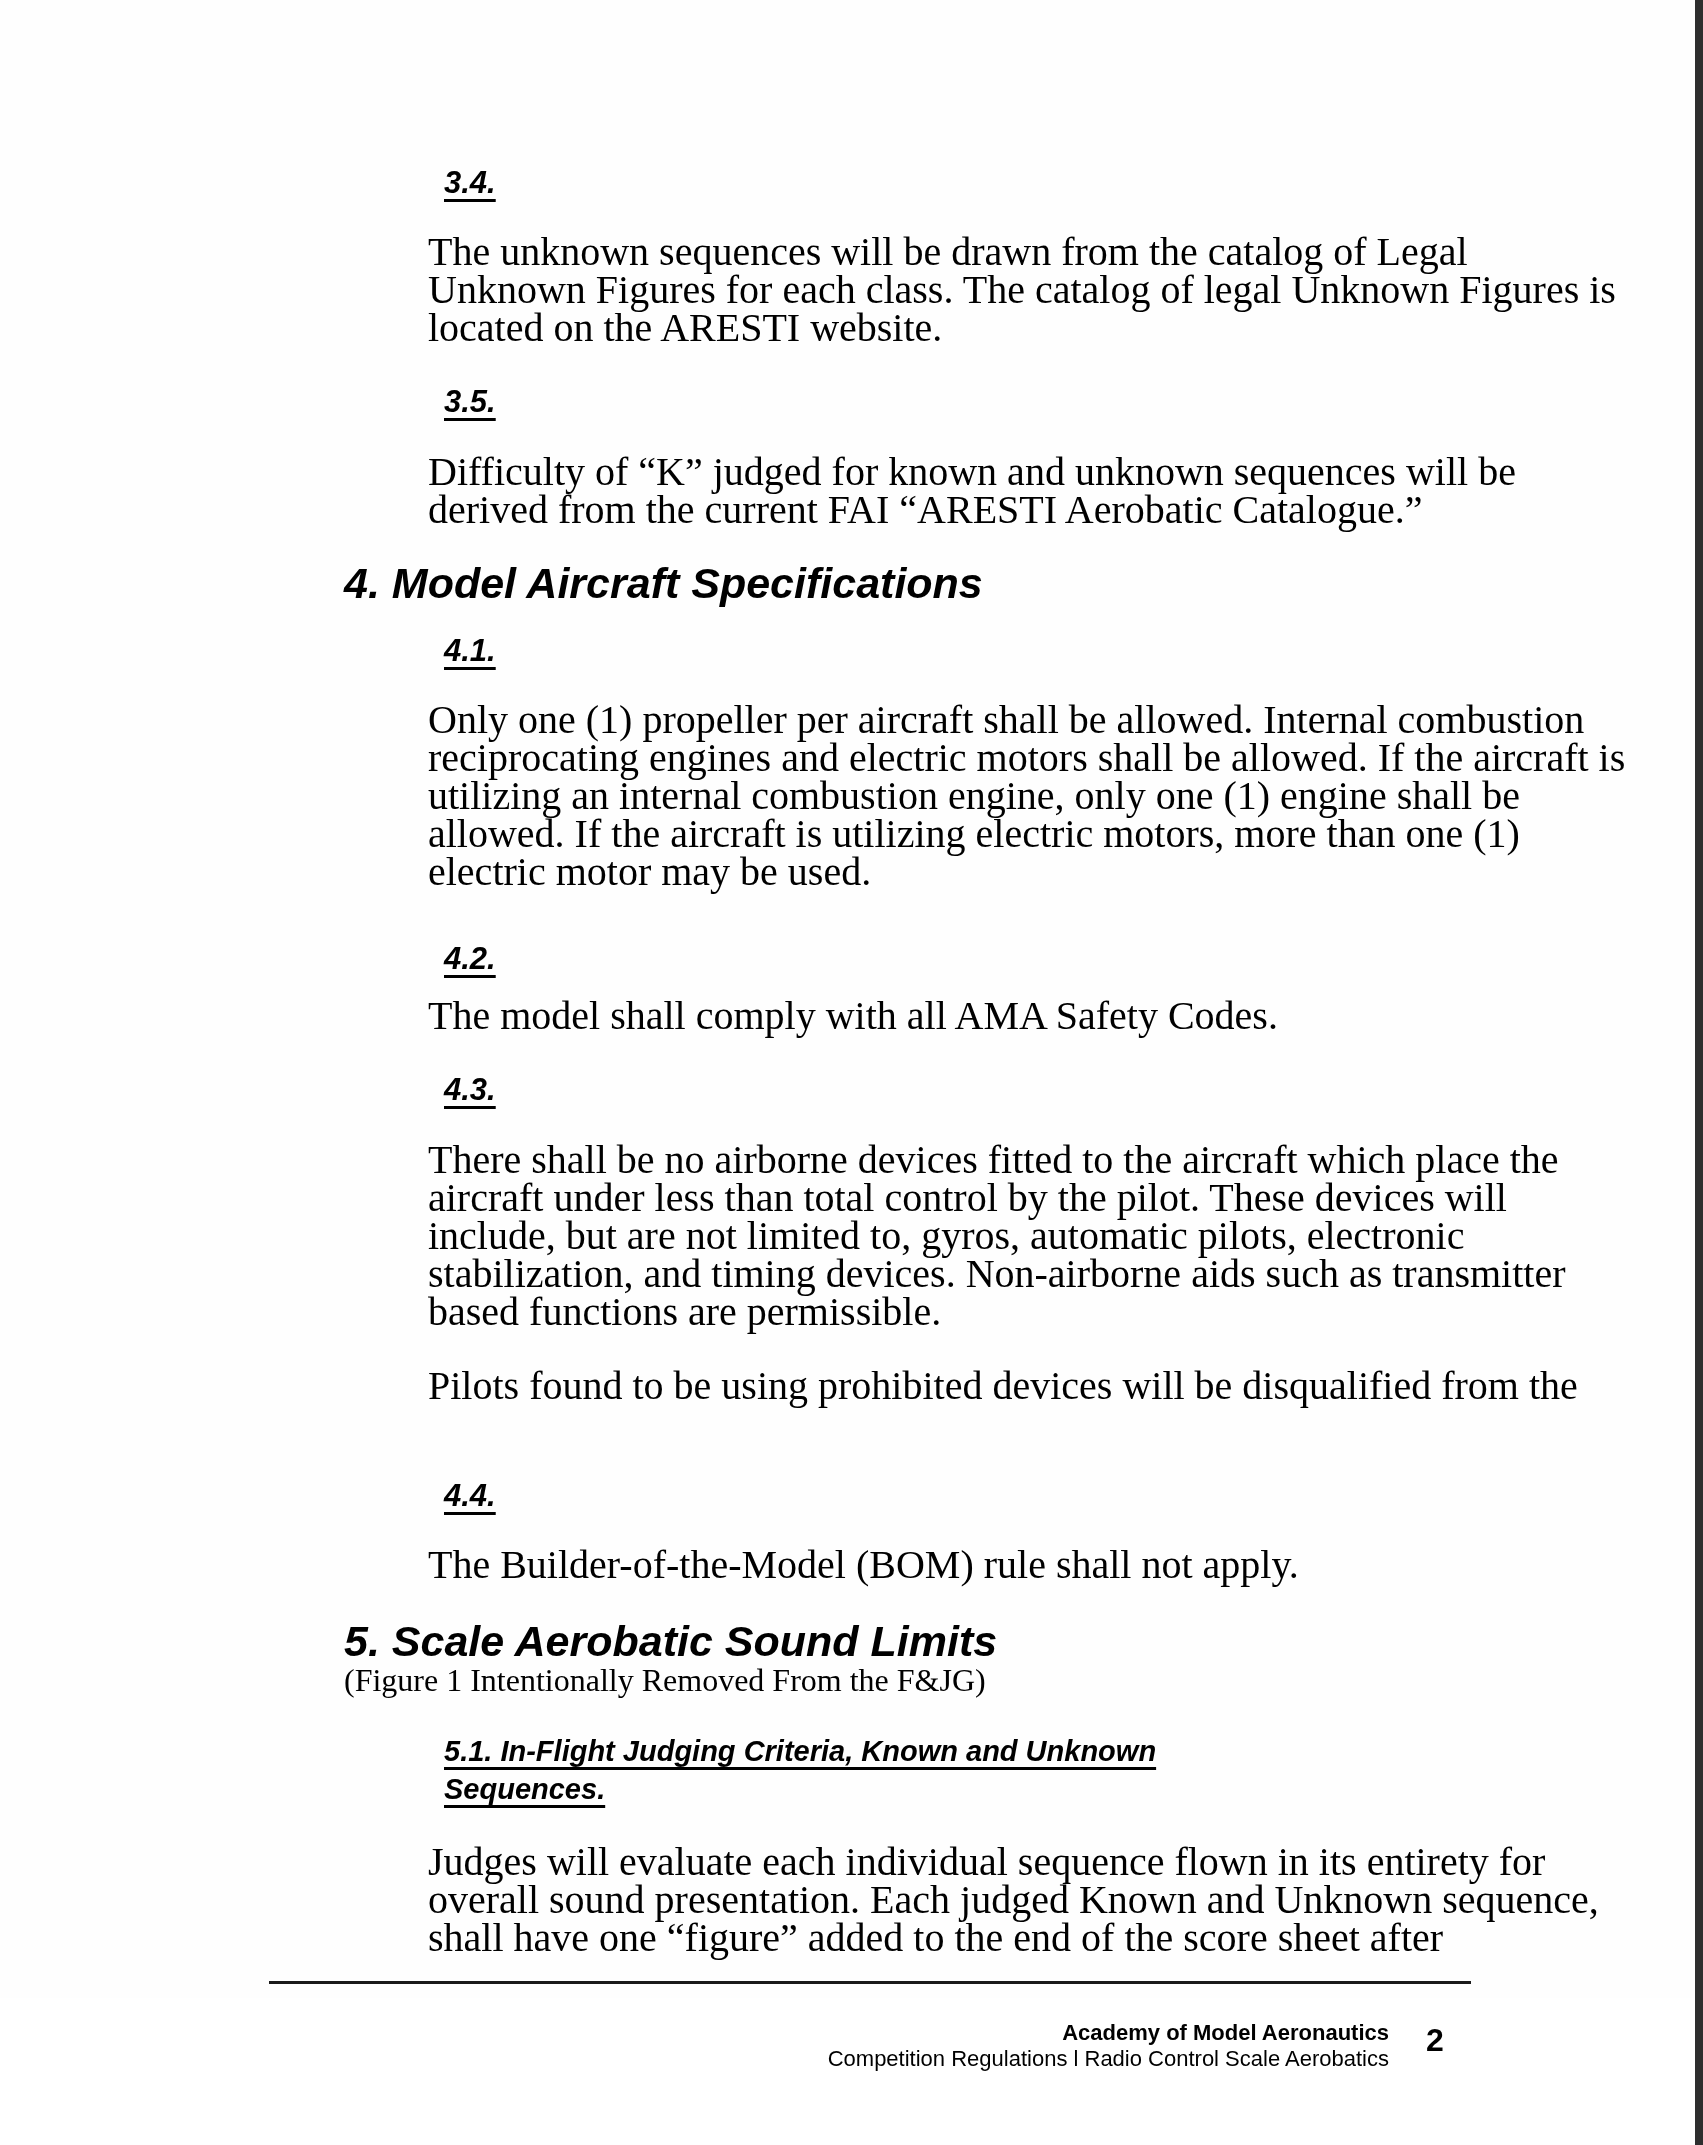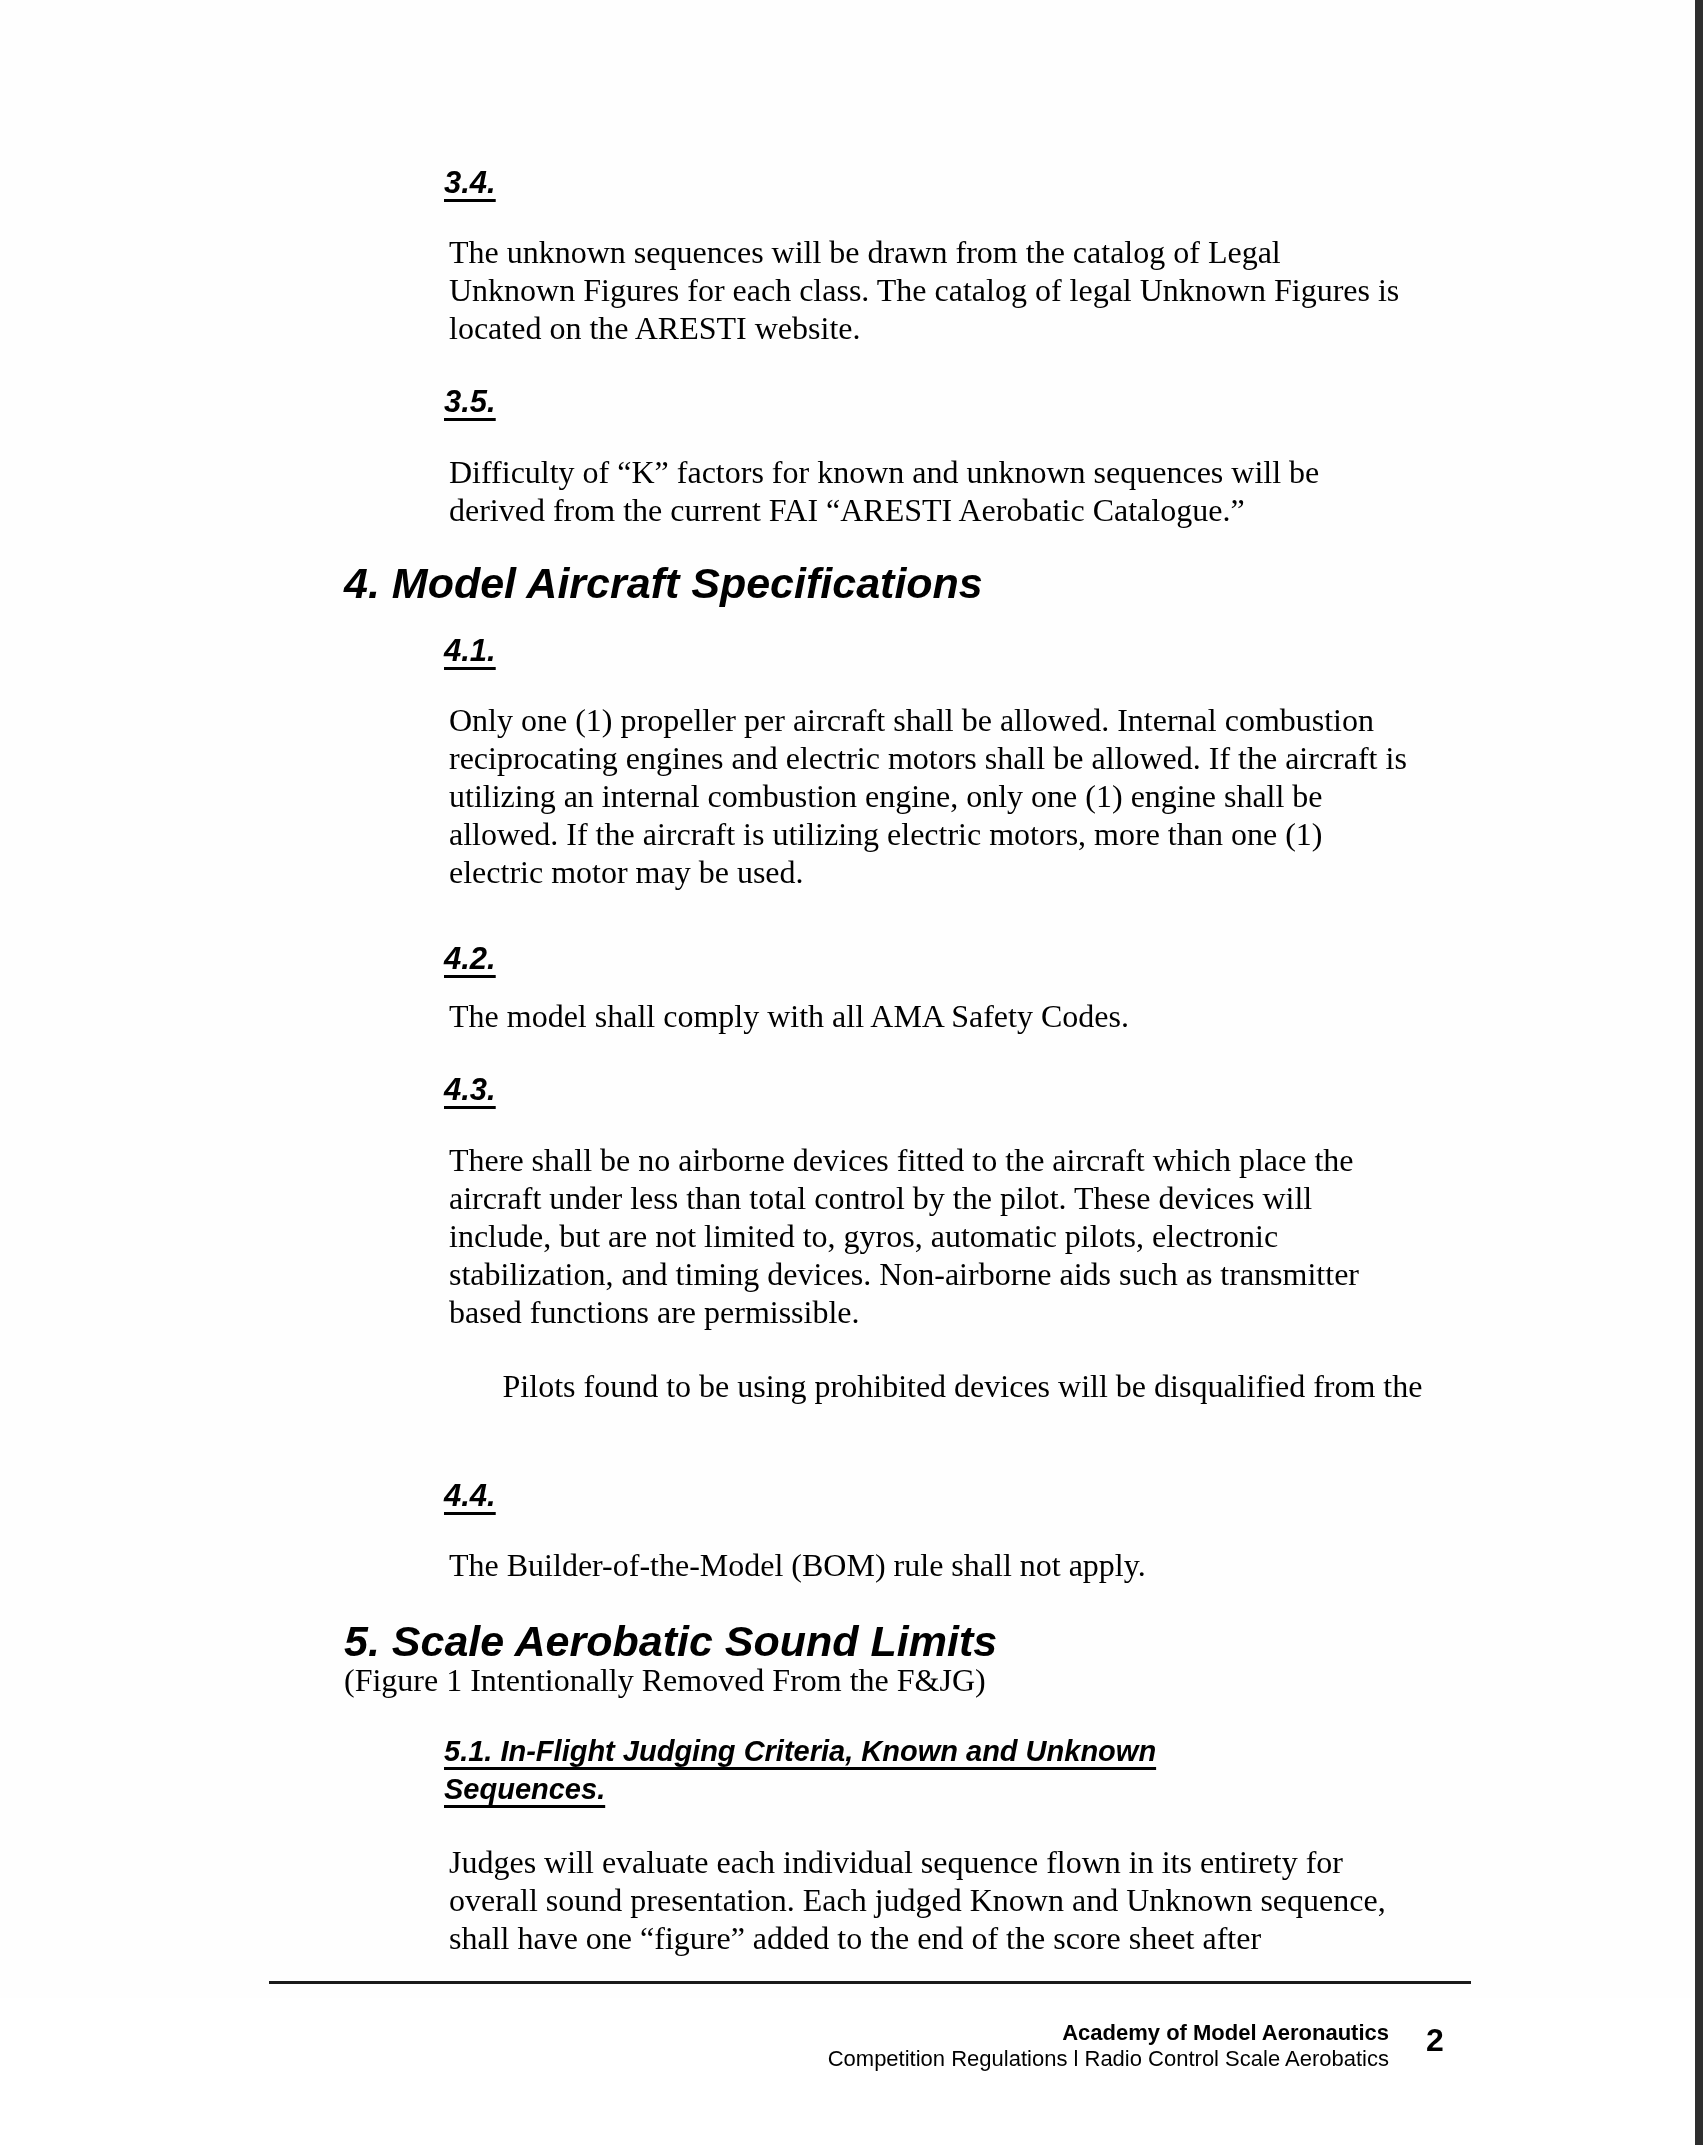--- a/index.html
+++ b/index.html
@@ -49,24 +49,24 @@
       font-family: "Liberation Sans", "DejaVu Sans", sans-serif;
       font-weight: bold;
       font-style: italic;
       font-size: 43px;
       margin: 0;
       line-height: 38px;
       color: #000;
     }
     .para {
       position: absolute;
-      left: 449px;
+      left: 428px;
       width: 1027px;
       font-family: "Liberation Serif", "DejaVu Serif", serif;
-      font-size: 32px;
+      font-size: 40px;
       line-height: 38px;
       margin: 0;
       color: #000;
       white-space: normal;
     }
     .para .ln {
       display: block;
       white-space: nowrap;
     }
     .note {
@@ -148,21 +148,21 @@
 
   <h3 class="sub-heading" style="top:164px;">3.4.</h3>
   <p class="para" style="top:233px;">
     <span class="ln">The unknown sequences will be drawn from the catalog of Legal</span>
     <span class="ln">Unknown Figures for each class. The catalog of legal Unknown Figures is</span>
     <span class="ln">located on the ARESTI website.</span>
   </p>
 
   <h3 class="sub-heading" style="top:383px;">3.5.</h3>
   <p class="para" style="top:453px;">
-    <span class="ln">Difficulty of “K” factors for known and unknown sequences will be</span>
+    <span class="ln">Difficulty of “K” judged for known and unknown sequences will be</span>
     <span class="ln">derived from the current FAI “ARESTI Aerobatic Catalogue.”</span>
   </p>
 
   <h2 class="section-heading" style="top:564px;">4. Model Aircraft Specifications</h2>
 
   <h3 class="sub-heading" style="top:632px;">4.1.</h3>
   <p class="para" style="top:701px;">
     <span class="ln">Only one (1) propeller per aircraft shall be allowed. Internal combustion</span>
     <span class="ln">reciprocating engines and electric motors shall be allowed. If the aircraft is</span>
     <span class="ln">utilizing an internal combustion engine, only one (1) engine shall be</span>

